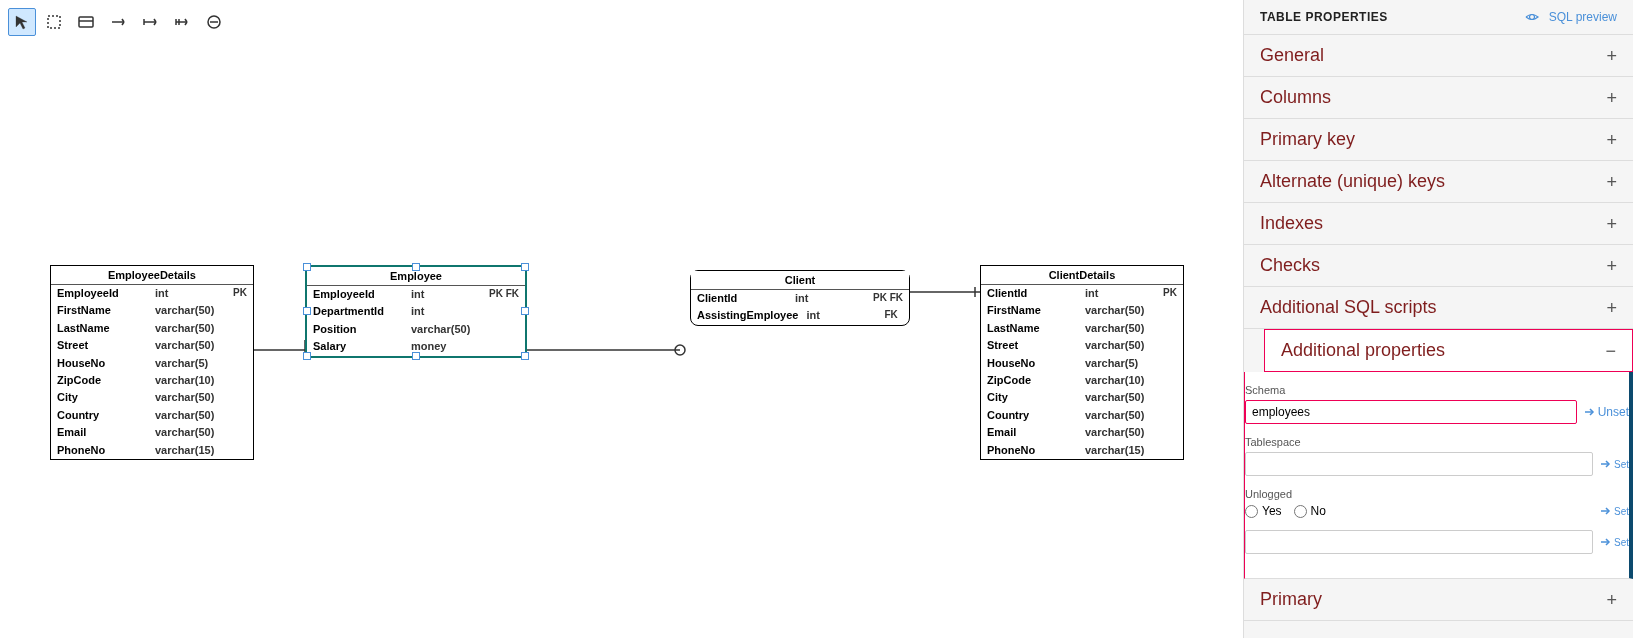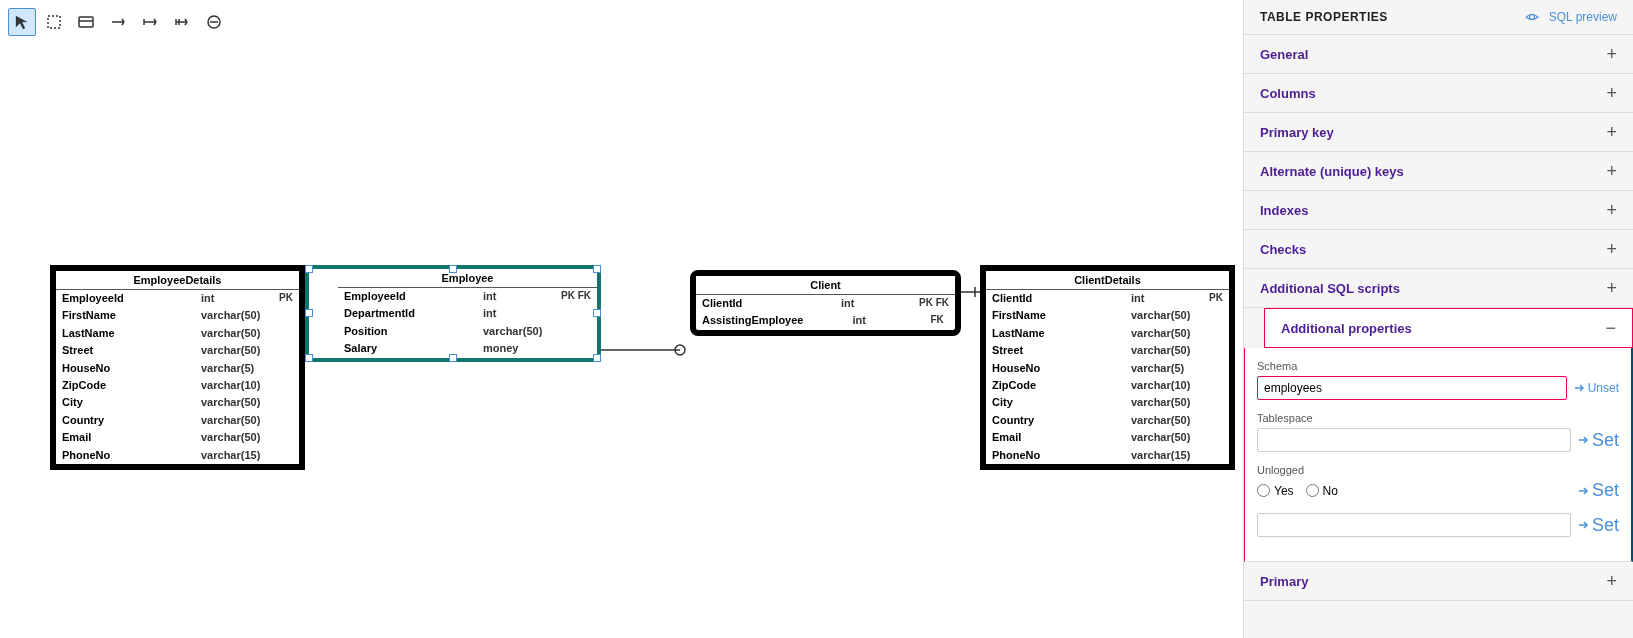--- a/index.html
+++ b/index.html
@@ -36,46 +36,45 @@
       font-size: 14px;
     }
     .toolbar-btn.active {
       background: #d0e8ff;
       border-color: #4a90d9;
     }
 
     
     .db-table {
       position: absolute;
-      border: 6px solid #000000;
+      border: 1px solid #000000;
       background: #fff;
       font-size: 11px;
       min-width: 180px;
     }
     .db-table.selected {
-      border: 4px solid #0f766e;
-      padding-left: 29px;
+      border: 2px solid #0f766e;
     }
     .db-table-header {
       background: #fff;
       text-align: center;
       font-weight: bold;
       padding: 3px 6px;
       border-bottom: 1px solid #555;
       font-size: 11px;
     }
     .db-table-row {
       display: flex;
       padding: 1px 6px;
       gap: 8px;
       line-height: 1.4;
       font-weight: bold;
     }
     .db-table-row .col-name { min-width: 90px; }
-    .db-table-row .col-type { min-width: 70px; color: #333; margin-left: 41px; }
+    .db-table-row .col-type { min-width: 70px; color: #333; }
     .db-table-row .col-key { color: #333; font-size: 10px; }
 
     
     .handle {
       position: absolute;
       width: 8px;
       height: 8px;
       background: #fff;
       border: 1px solid #4a90d9;
     }
@@ -137,40 +136,40 @@
       border-bottom: 1px solid #ddd;
       background: #f5f5f5;
       cursor: pointer;
     }
     .section-row.expanded {
       background: #fff;
       border: 1px solid #e05;
       margin-left: 20px;
     }
     .section-label {
-      font-size: 13px;
-      font-weight: bold;
-      color: #4c1d95;
+      font-size: 18px;
+      font-weight: normal;
+      color: #7f1d1d;
     }
     .section-btn {
       font-size: 18px;
       color: #555;
       background: none;
       border: none;
       cursor: pointer;
       line-height: 1;
     }
 
     
     .expanded-content {
       background: #fff;
-      padding: 12px 12px;
+      padding: 12px 0;
       border-bottom: 1px solid #ddd;
       border-left: 1px solid #e05;
-      border-right: 2px solid #0c4a6e;
+      border-right: 4px solid #0c4a6e;
     }
 
     .field-label {
       font-size: 11px;
       color: #555;
       margin-bottom: 4px;
     }
     .field-row {
       display: flex;
       align-items: center;
@@ -186,21 +185,21 @@
       background: #fff;
     }
     .field-input.highlighted {
       border-color: #e05;
     }
     .set-btn {
       color: #4a90d9;
       background: none;
       border: none;
       cursor: pointer;
-      font-size: 18px;
+      font-size: 10px;
       white-space: nowrap;
       display: flex;
       align-items: center;
       gap: 3px;
     }
     .unset-btn {
       color: #4a90d9;
       background: none;
       border: none;
       cursor: pointer;

